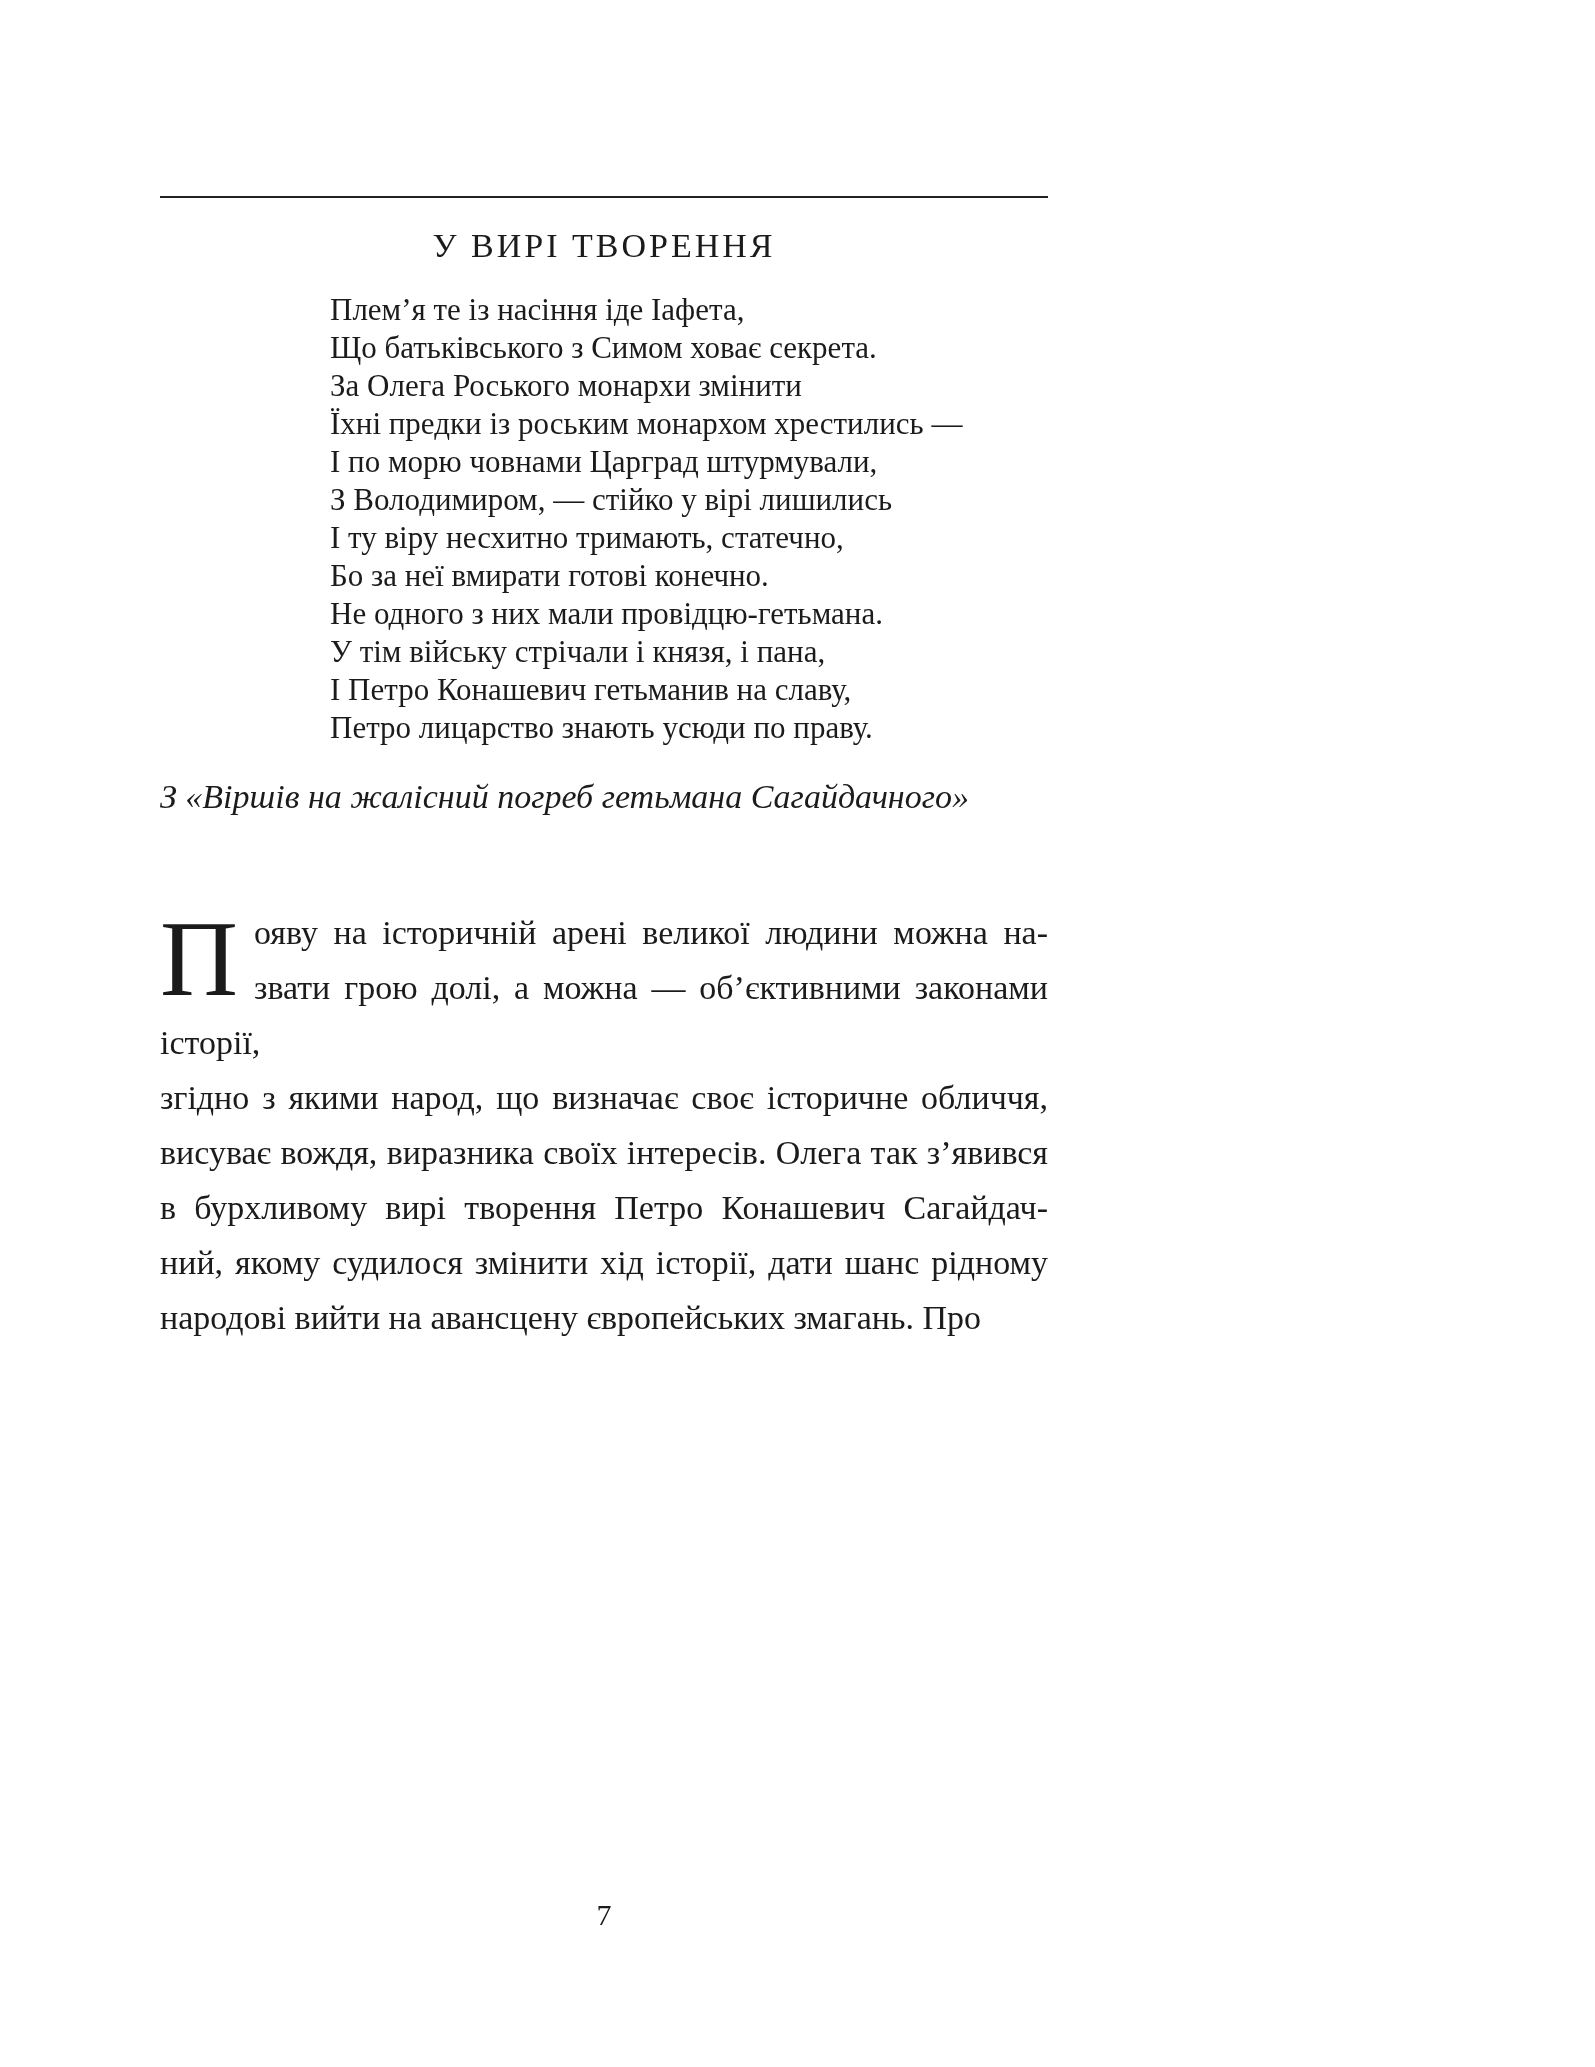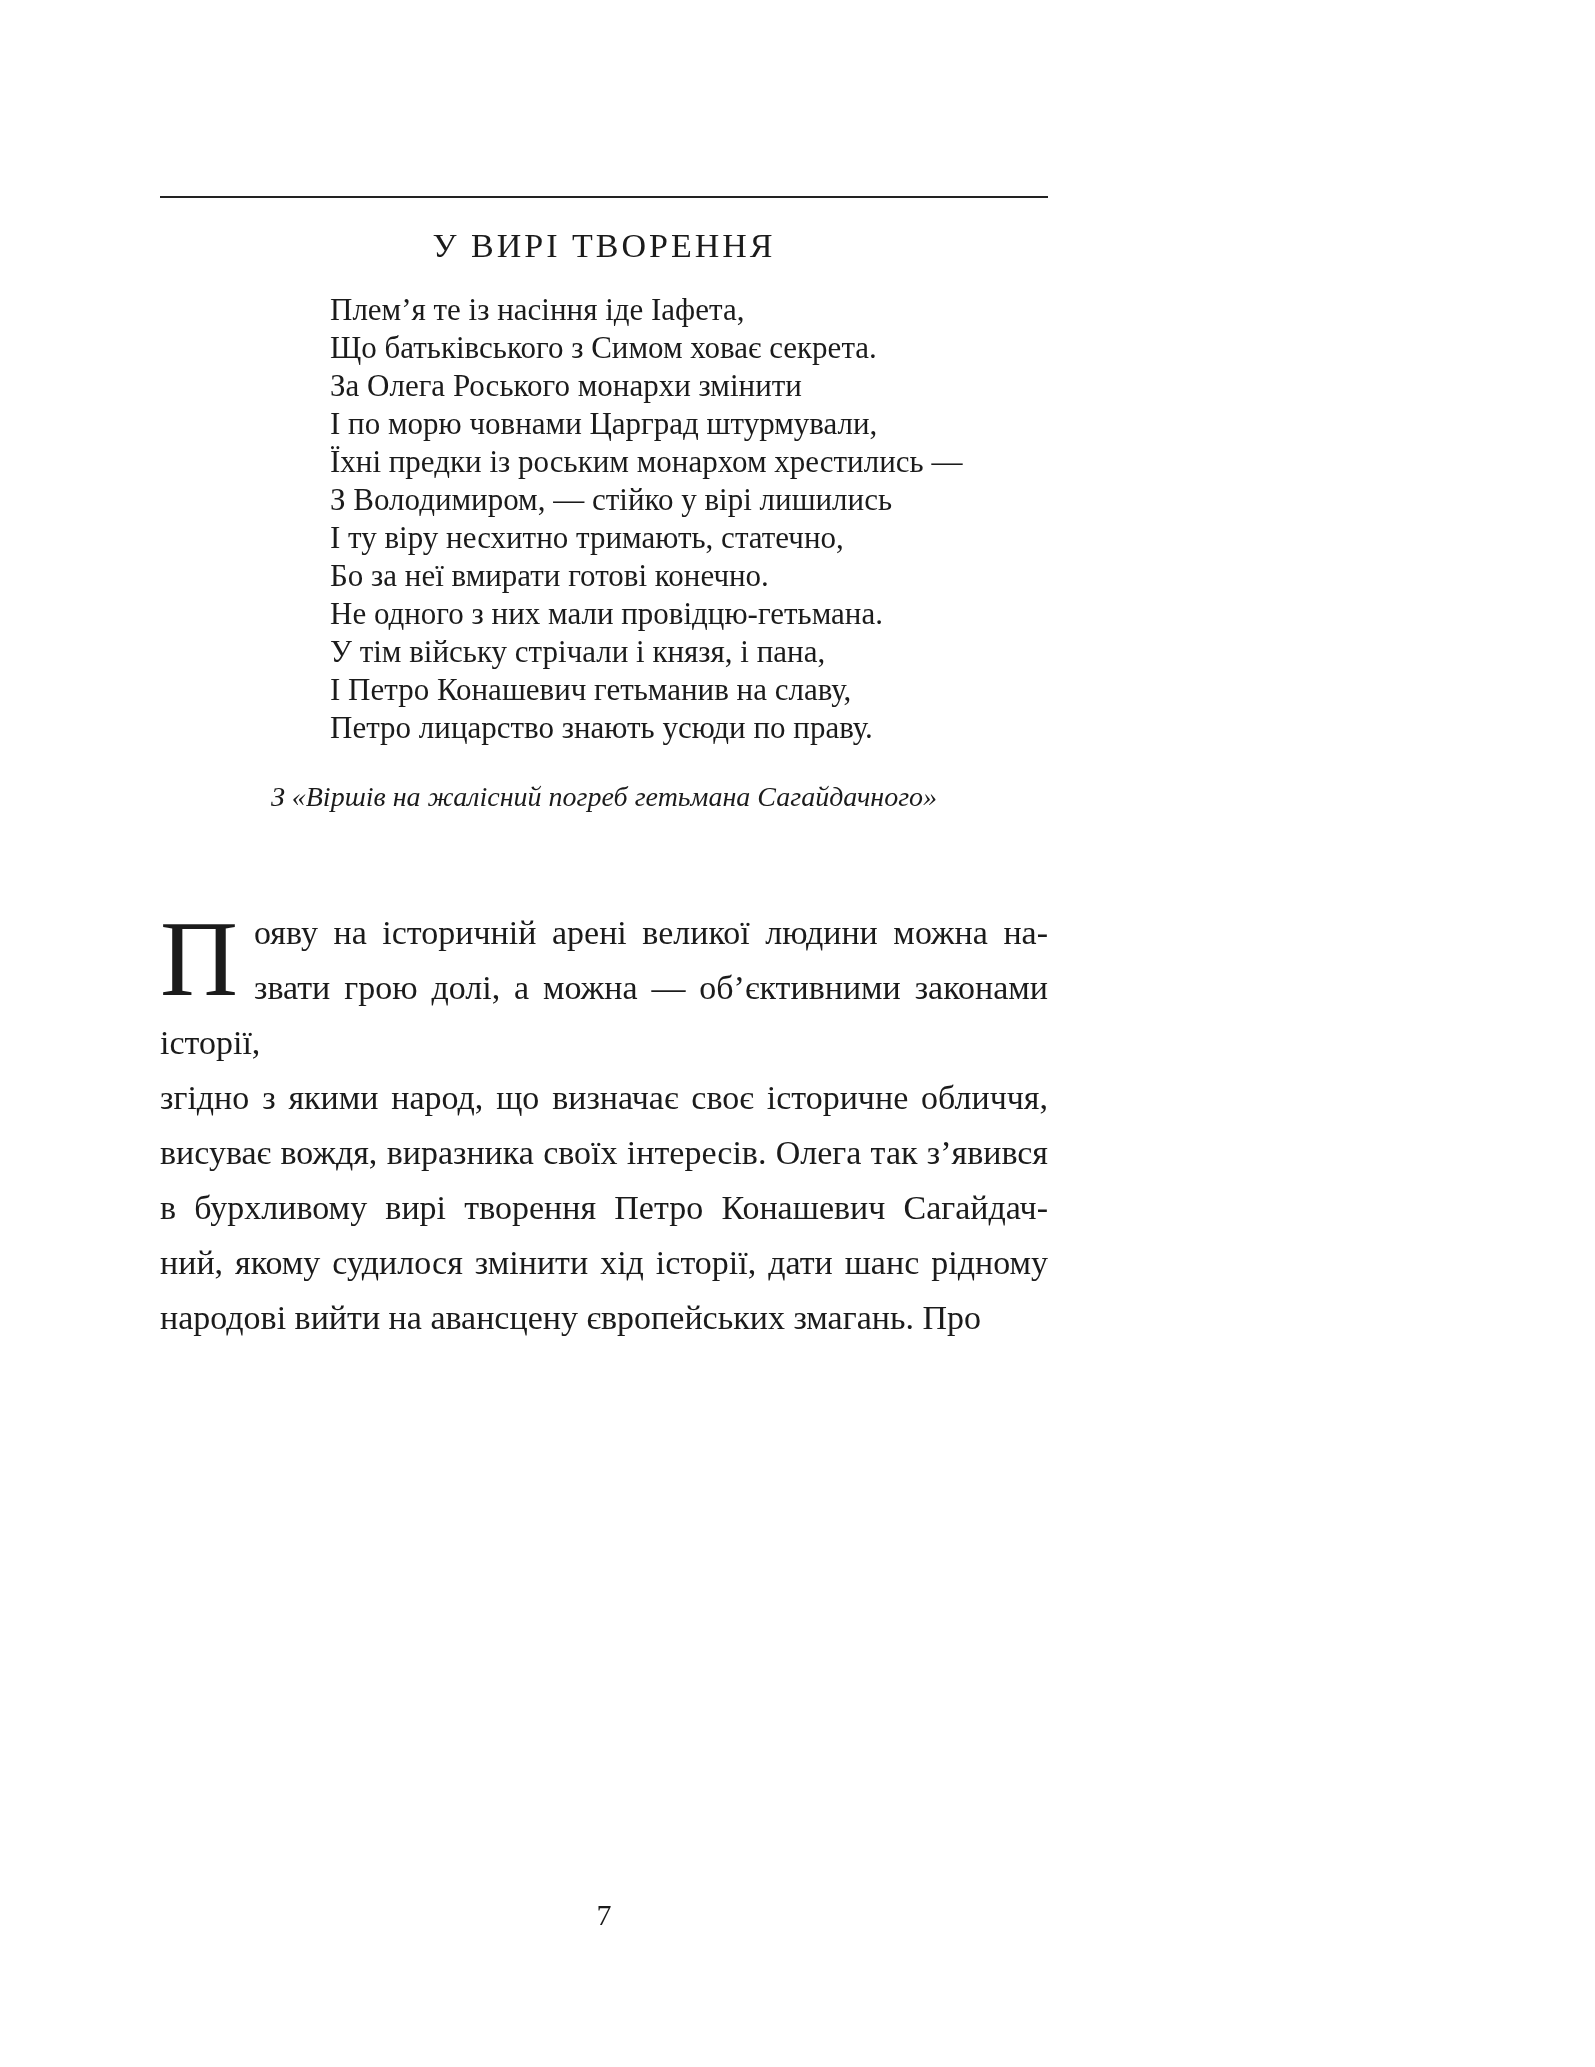--- a/index.html
+++ b/index.html
@@ -38,23 +38,23 @@
   .poem {
     padding-left: 170px;
     font-size: 31px;
     line-height: 38px;
   }
   .poem-line {
     white-space: nowrap;
   }
   .attribution {
     margin-top: 30px;
-    text-align: center;
+    text-align: left;
     font-style: italic;
-    font-size: 28px;
+    font-size: 34px;
     line-height: 40px;
   }
   .paragraph {
     margin-top: 88px;
     font-size: 34px;
     line-height: 55px;
   }
   .drop-cap {
     float: left;
     font-size: 108px;
@@ -86,22 +86,22 @@
   <div class="textblock">
 
     <hr class="rule">
 
     <h1 class="chapter-title">У ВИРІ ТВОРЕННЯ</h1>
 
     <div class="poem">
       <div class="poem-line">Плем’я те із насіння іде Іафета,</div>
       <div class="poem-line">Що батьківського з Симом ховає секрета.</div>
       <div class="poem-line">За Олега Роського монархи змінити</div>
+      <div class="poem-line">Їхні предки із роським монархом хрестились —</div>
       <div class="poem-line">І по морю човнами Царград штурмували,</div>
-      <div class="poem-line">Їхні предки із роським монархом хрестились —</div>
       <div class="poem-line">З Володимиром, — стійко у вірі лишились</div>
       <div class="poem-line">І ту віру несхитно тримають, статечно,</div>
       <div class="poem-line">Бо за неї вмирати готові конечно.</div>
       <div class="poem-line">Не одного з них мали провідцю-гетьмана.</div>
       <div class="poem-line">У тім війську стрічали і князя, і пана,</div>
       <div class="poem-line">І Петро Конашевич гетьманив на славу,</div>
       <div class="poem-line">Петро лицарство знають усюди по праву.</div>
     </div>
 
     <div class="attribution">З «Віршів на жалісний погреб гетьмана Сагайдачного»</div>

